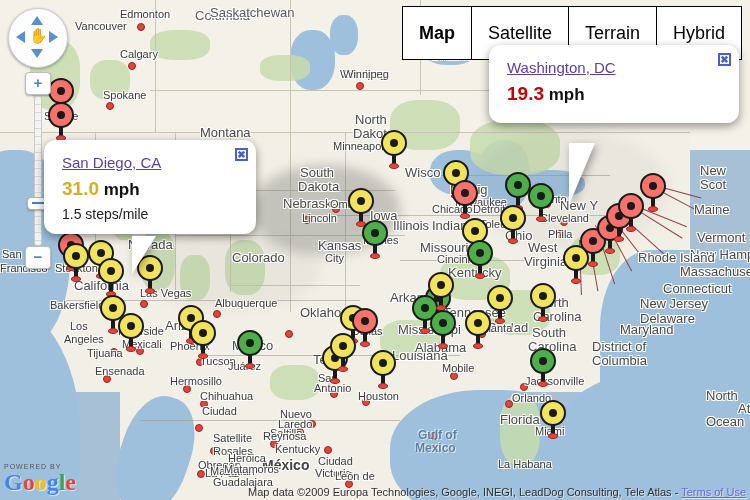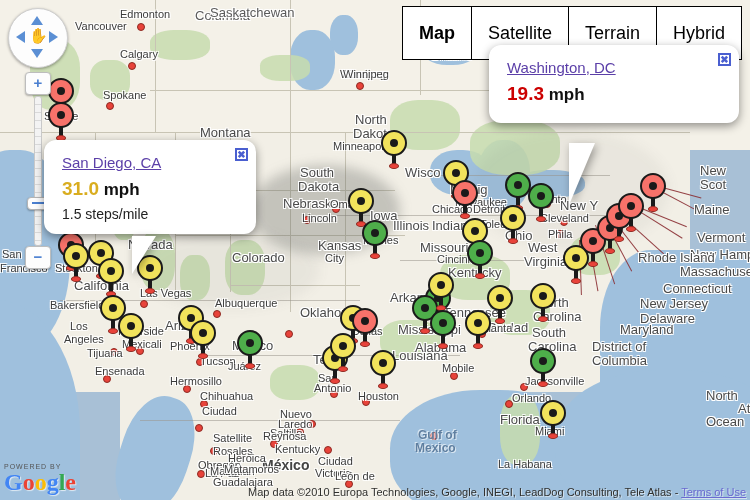--- a/index.html
+++ b/index.html
@@ -687,16 +687,16 @@
   </div>
 
   <div id="gbrand">
     <div class="pb">POWERED BY</div>
     <div class="glogo">
       <span class="gb">G</span><span class="gr">o</span><span class="gy">o</span><span class="gb">g</span><span class="gg">l</span><span class="gr">e</span>
     </div>
   </div>
 
   <div id="attrib">
-    <span>Map data ©2010 Europa Technologies, Google, INEGI, LeadDog Consulting, Tele Atlas - </span><a href="#">Terms of Use</a>
+    <span>Map data ©2009 Europa Technologies, Google, INEGI, LeadDog Consulting, Tele Atlas - </span><a href="#">Terms of Use</a>
   </div>
 
 </div>
 
 </body></html>

